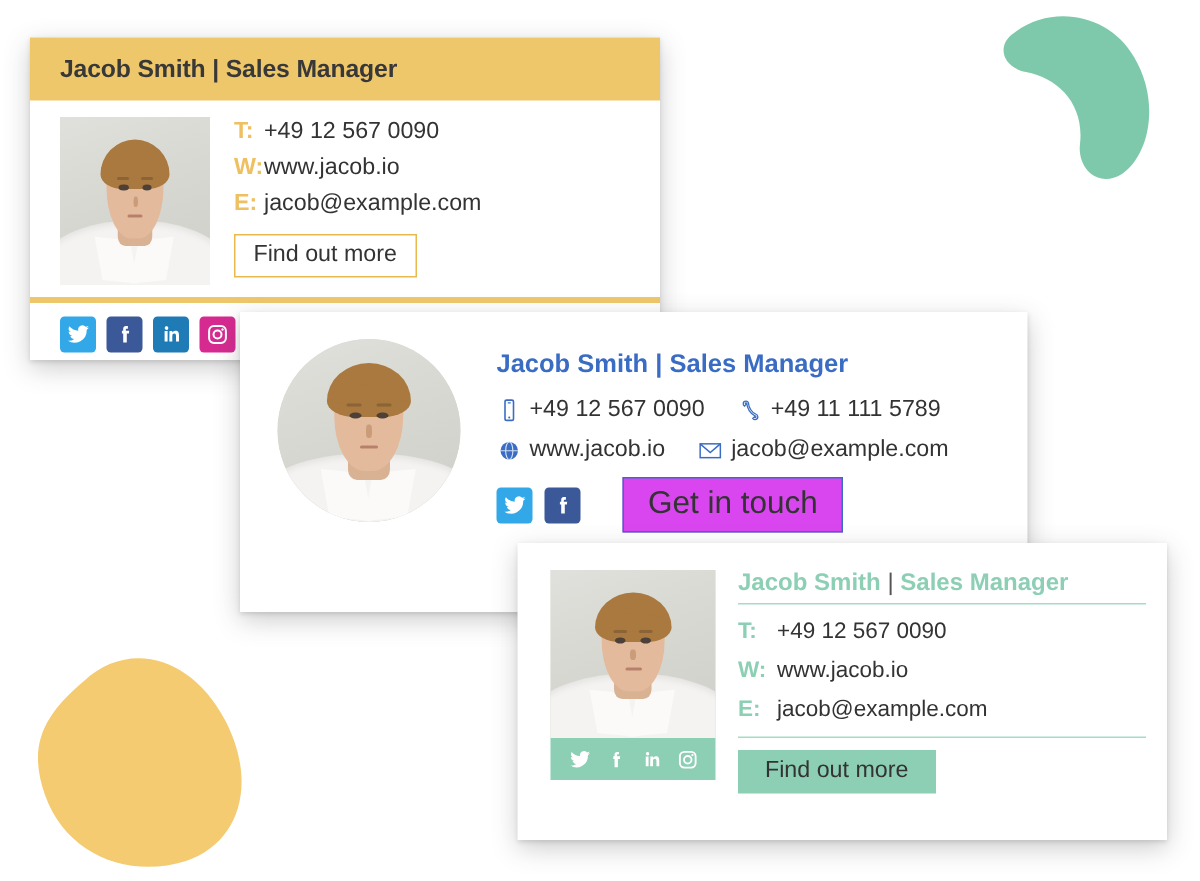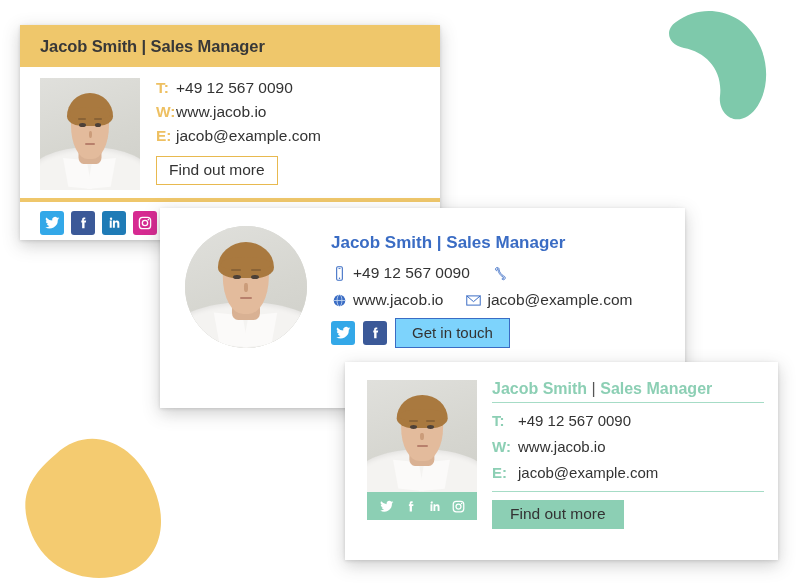--- a/index.html
+++ b/index.html
@@ -244,25 +244,25 @@
   #card-two .c2-item + .c2-item { margin-left: 22px; }
   #card-two .gi { width: 17px; height: 17px; flex: none; display: block; }
   #card-two .c2-actions {
     display: flex;
     align-items: center;
     gap: 8px;
     margin-top: 4px;
   }
   #card-two .btn-blue {
     border: 1.5px solid #3a6cc4;
-    background: #7dd3fc;
+    background: #d946ef;
     color: #333333;
-    font-size: 15px;
+    font-size: 21px;
     padding: 5px 16px 6px 16px;
-    margin-left: 0;
+    margin-left: 20px;
     cursor: pointer;
   }
 
   
   #card-three {
     left: 345px; top: 362px;
     width: 433px; height: 198px;
   }
   #card-three .c3-body {
     display: flex;
@@ -439,20 +439,21 @@
               <rect x="8" y="2.5" width="8" height="19" rx="1.6" fill="none" stroke="#3a6cc4" stroke-width="1.5"></rect>
               <line x1="10.6" y1="5" x2="13.4" y2="5" stroke="#3a6cc4" stroke-width="1.2"></line>
               <circle cx="12" cy="18.8" r="1" fill="#3a6cc4"></circle>
             </svg>
             <span>+49 12 567 0090</span>
           </span>
           <span class="c2-item">
             <svg class="gi" viewBox="0 0 24 24">
               <path d="M7.5 3.5c-1.5 0-2.6 1.1-2.6 2.5 0 1 .6 1.7 1.3 2.1l1.2-1.6c-.3-.2-.5-.4-.5-.7 0-.4.3-.7.7-.7.5 0 .8.4.8 1.1 0 3.7 3.3 9.1 7.2 10.8.8.3 1.3.6 1.3 1.2 0 .4-.3.7-.7.7-.3 0-.6-.2-.8-.5l-1.5 1.2c.4.7 1.2 1.2 2.2 1.2 1.4 0 2.6-1.1 2.6-2.6 0-1.6-1.1-2.3-2.5-2.9-3.2-1.4-6.2-6.2-6.2-9.2 0-1.5-1-2.6-2.5-2.6z" fill="none" stroke="#3a6cc4" stroke-width="1.2"></path>
             </svg>
+            <span>+49 11 111 5789</span>
           </span>
         </div>
 
         <div class="c2-line">
           <span class="c2-item">
             <svg class="gi" viewBox="0 0 24 24">
               <circle cx="12" cy="12" r="8.2" fill="#3a6cc4"></circle>
               <ellipse cx="12" cy="12" rx="3.4" ry="8.2" fill="none" stroke="#cfe0f5" stroke-width="1.1"></ellipse>
               <line x1="3.8" y1="12" x2="20.2" y2="12" stroke="#cfe0f5" stroke-width="1.1"></line>
             </svg>

